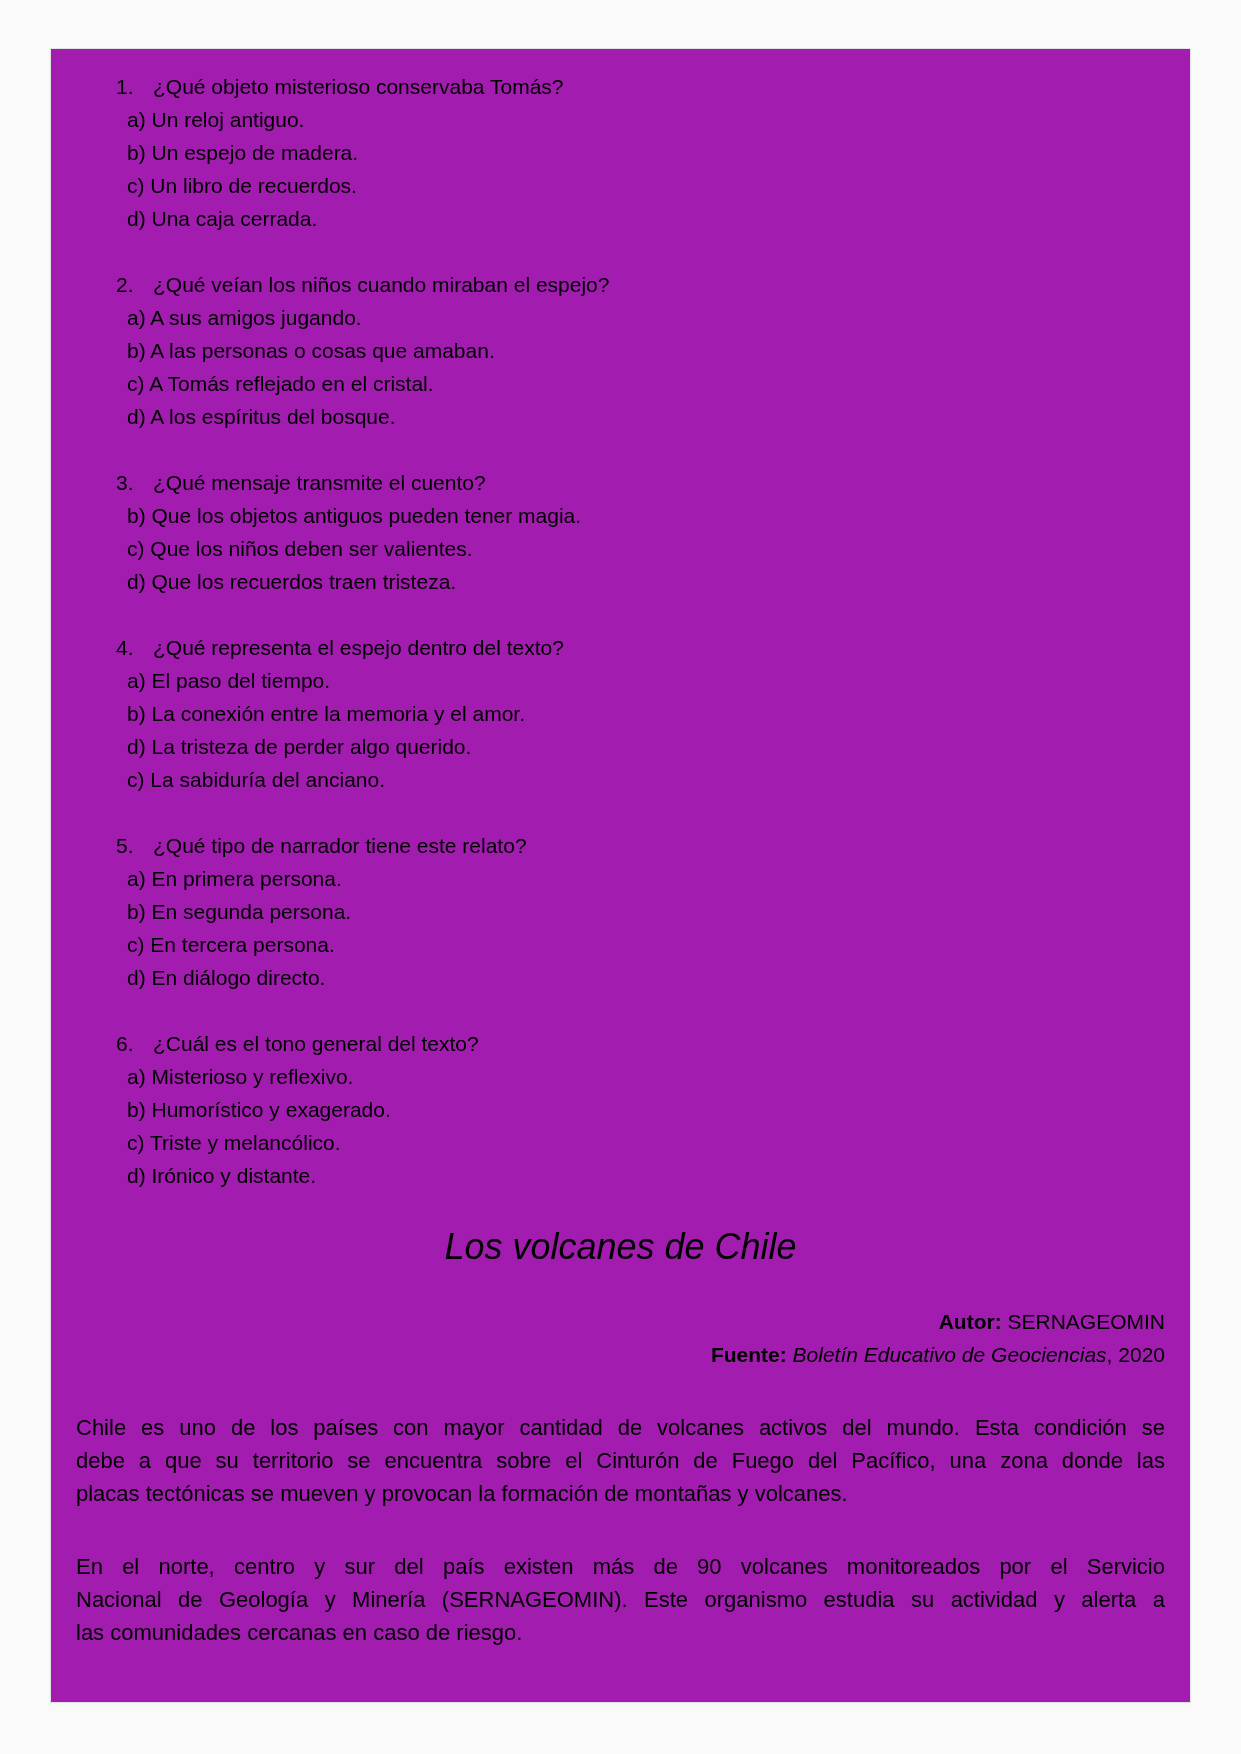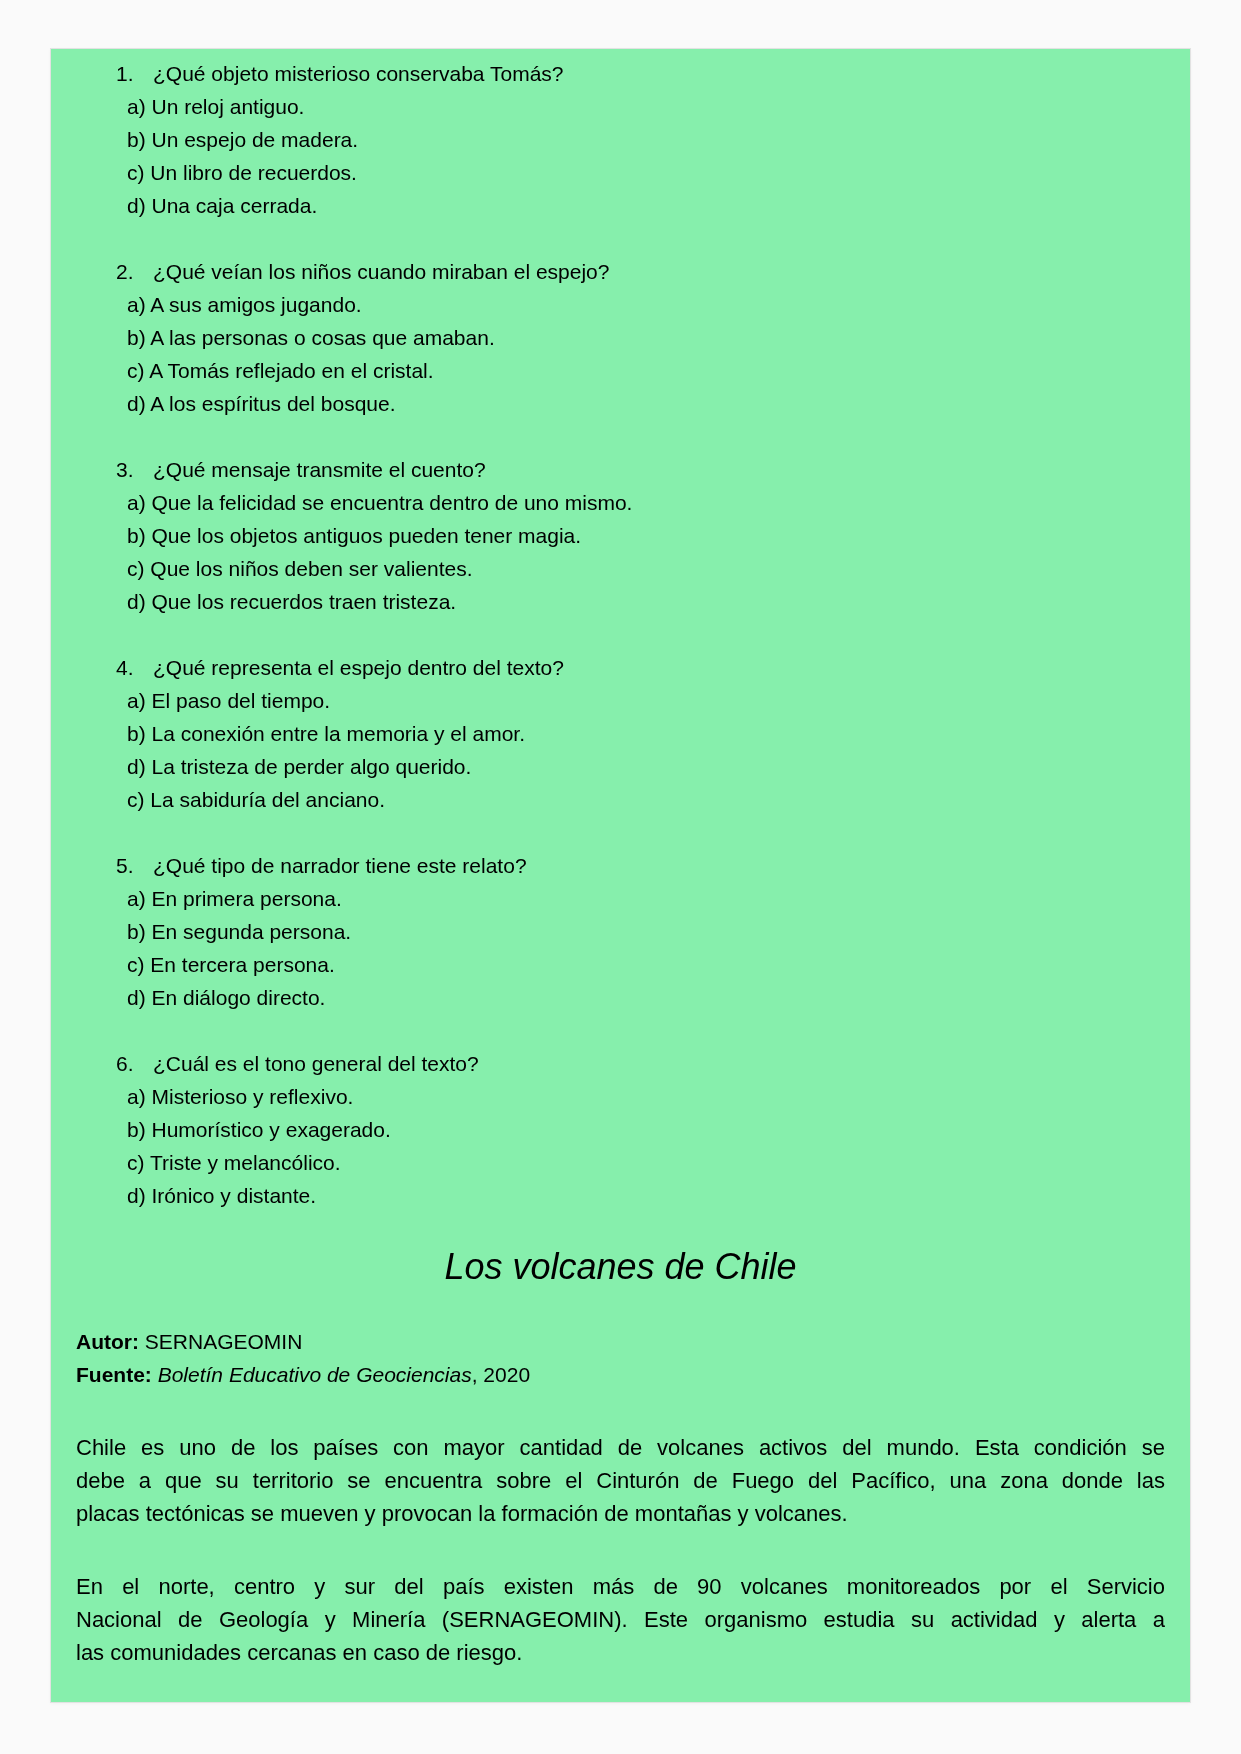--- a/index.html
+++ b/index.html
@@ -12,24 +12,24 @@
     background: #fafafa;
     font-family: "Liberation Sans", "DejaVu Sans", sans-serif;
     color: #000000;
     -webkit-font-smoothing: antialiased;
   }
   .sheet {
     box-sizing: border-box;
     width: 1141px;
     height: 1655px;
     margin: 48px auto 0 auto;
-    background: #86efac;
+    background: #a21caf;
     border: 1px solid #e2e2e2;
     box-shadow: 0 1px 3px rgba(0,0,0,0.03);
-    padding: 8px 25px 30px 25px;
+    padding: 21px 25px 30px 25px;
     overflow: hidden;
   }
   
   .question-block {
     margin-left: 40px;
     margin-bottom: 33px;
     font-size: 21px;
     line-height: 33px;
   }
   .qline { white-space: nowrap; }
@@ -46,20 +46,21 @@
     margin: 33px 0 37px 0;
     font-size: 36px;
     line-height: 43px;
     font-weight: 400;
     font-style: italic;
     text-align: center;
   }
   .meta-line {
     font-size: 21px;
     line-height: 33px;
+    text-align: right;
   }
   .meta-label { font-weight: bold; }
   .italic { font-style: italic; }
   .para {
     margin-top: 40px;
     font-size: 22px;
     line-height: 33px;
   }
   .pline { width: 100%; }
   .pline.jl {
@@ -83,21 +84,20 @@
         </div>
         <div class="question-block">
           <div class="qline"><span class="qnum">2.</span><span>¿Qué veían los niños cuando miraban el espejo?</span></div>
           <div class="option">a) A sus amigos jugando.</div>
           <div class="option">b) A las personas o cosas que amaban.</div>
           <div class="option">c) A Tomás reflejado en el cristal.</div>
           <div class="option">d) A los espíritus del bosque.</div>
         </div>
         <div class="question-block">
           <div class="qline"><span class="qnum">3.</span><span>¿Qué mensaje transmite el cuento?</span></div>
-          <div class="option">a) Que la felicidad se encuentra dentro de uno mismo.</div>
           <div class="option">b) Que los objetos antiguos pueden tener magia.</div>
           <div class="option">c) Que los niños deben ser valientes.</div>
           <div class="option">d) Que los recuerdos traen tristeza.</div>
         </div>
         <div class="question-block">
           <div class="qline"><span class="qnum">4.</span><span>¿Qué representa el espejo dentro del texto?</span></div>
           <div class="option">a) El paso del tiempo.</div>
           <div class="option">b) La conexión entre la memoria y el amor.</div>
           <div class="option">d) La tristeza de perder algo querido.</div>
           <div class="option">c) La sabiduría del anciano.</div>

